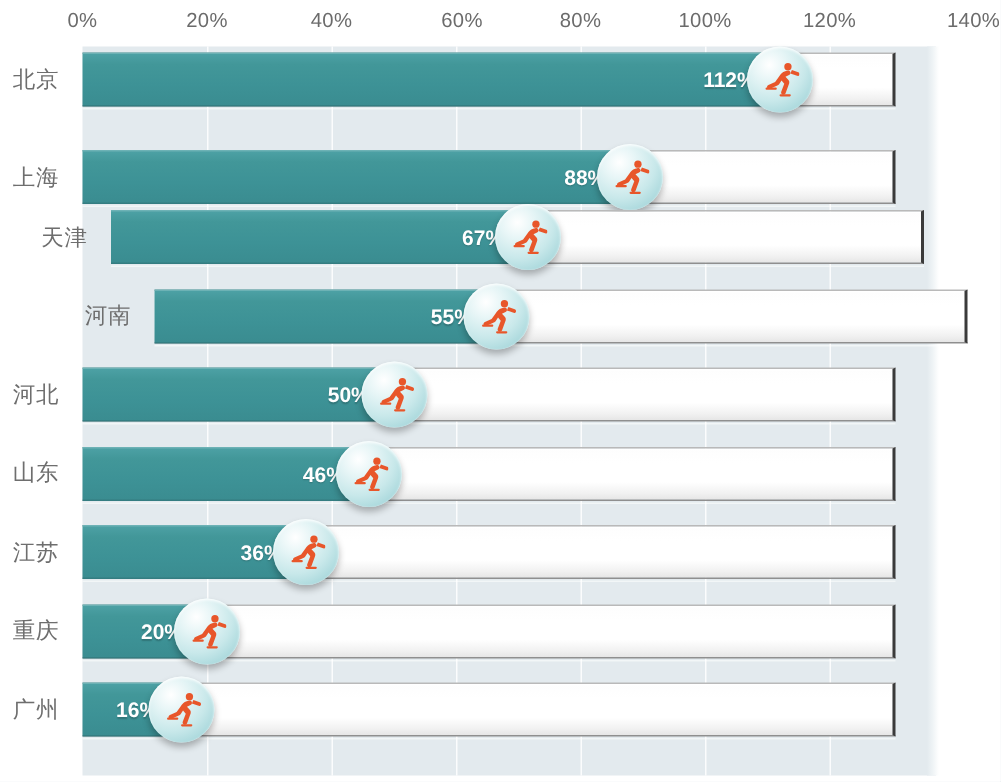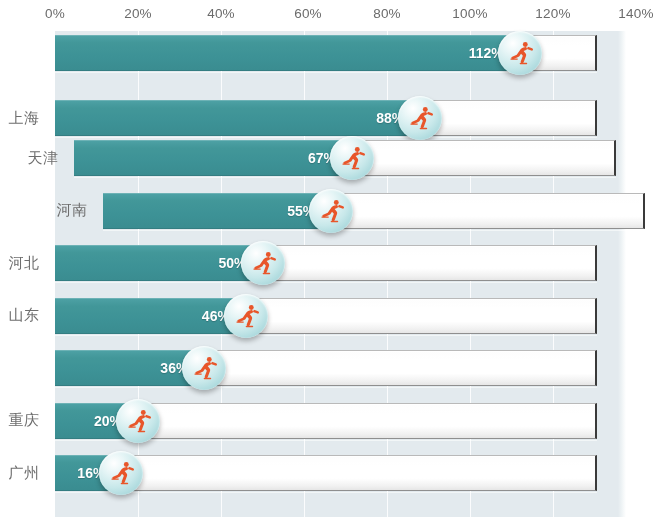--- a/index.html
+++ b/index.html
@@ -173,25 +173,26 @@
     </div>
 
   <div id="axis">
       <div class="axis-tick" style="left: 55px;">0%</div>
       <div class="axis-tick" style="left: 138px;">20%</div>
       <div class="axis-tick" style="left: 221px;">40%</div>
       <div class="axis-tick" style="left: 308px;">60%</div>
       <div class="axis-tick" style="left: 387px;">80%</div>
       <div class="axis-tick" style="left: 470px;">100%</div>
       <div class="axis-tick" style="left: 553px;">120%</div>
-      <div class="axis-tick" style="left: 636px;">140%</div>
+      <div class="axis-tick" style="left: 649px;">140%</div>
     </div>
 
   <div id="rows">
       <div class="row" style="top: 33px;">
+        <div class="row-label">北京</div>
         <div class="track"></div>
         <div class="fill" style="width: 456.8px;"></div>
         <div class="row-sep"></div>
         <div class="value-label" style="left: 507.8px;">112%</div>
         <div class="badge" style="left: 519.8px;">
           <svg width="26" height="26" viewBox="0 0 64 64" aria-hidden="true">
             <g fill="#E8562A">
               <circle cx="45" cy="11" r="6"></circle>
               <path d="M40.5 18.5 C36 20 33 23 30.5 27 L24 36 L13 41 C11 41.8 10.2 43.8 11 45.6 C11.8 47.4 13.9 48.2 15.7 47.3 L28.5 41.4 C29.4 41 30.2 40.3 30.8 39.4 L34.5 33.8 L39 39 L34 52 C33.3 54 34.4 56.2 36.5 56.9 C38.5 57.5 40.7 56.4 41.3 54.3 L47 38.5 C47.6 36.6 47.2 34.5 45.9 33 L41 27.3 L46.8 24.8 C48.8 24 49.7 21.7 48.9 19.7 C48 17.7 45.7 16.8 43.7 17.7 Z"></path>
               <path d="M49 22 L60 26 C61.7 26.6 63.4 25.7 63.9 24 C64.4 22.4 63.5 20.6 61.9 20.1 L51.5 16.6 Z"></path>
@@ -285,20 +286,21 @@
               <circle cx="45" cy="11" r="6"></circle>
               <path d="M40.5 18.5 C36 20 33 23 30.5 27 L24 36 L13 41 C11 41.8 10.2 43.8 11 45.6 C11.8 47.4 13.9 48.2 15.7 47.3 L28.5 41.4 C29.4 41 30.2 40.3 30.8 39.4 L34.5 33.8 L39 39 L34 52 C33.3 54 34.4 56.2 36.5 56.9 C38.5 57.5 40.7 56.4 41.3 54.3 L47 38.5 C47.6 36.6 47.2 34.5 45.9 33 L41 27.3 L46.8 24.8 C48.8 24 49.7 21.7 48.9 19.7 C48 17.7 45.7 16.8 43.7 17.7 Z"></path>
               <path d="M49 22 L60 26 C61.7 26.6 63.4 25.7 63.9 24 C64.4 22.4 63.5 20.6 61.9 20.1 L51.5 16.6 Z"></path>
               <path d="M10 47 L25 47" stroke="#E8562A" stroke-width="3.5" stroke-linecap="round" fill="none"></path>
               <path d="M33 58 L48 58" stroke="#E8562A" stroke-width="3.5" stroke-linecap="round" fill="none"></path>
             </g>
           </svg>
         </div>
       </div>
       <div class="row" style="top: 348px;">
+        <div class="row-label">江苏</div>
         <div class="track"></div>
         <div class="fill" style="width: 141.4px;"></div>
         <div class="row-sep"></div>
         <div class="value-label" style="left: 192.4px;">36%</div>
         <div class="badge" style="left: 204.4px;">
           <svg width="26" height="26" viewBox="0 0 64 64" aria-hidden="true">
             <g fill="#E8562A">
               <circle cx="45" cy="11" r="6"></circle>
               <path d="M40.5 18.5 C36 20 33 23 30.5 27 L24 36 L13 41 C11 41.8 10.2 43.8 11 45.6 C11.8 47.4 13.9 48.2 15.7 47.3 L28.5 41.4 C29.4 41 30.2 40.3 30.8 39.4 L34.5 33.8 L39 39 L34 52 C33.3 54 34.4 56.2 36.5 56.9 C38.5 57.5 40.7 56.4 41.3 54.3 L47 38.5 C47.6 36.6 47.2 34.5 45.9 33 L41 27.3 L46.8 24.8 C48.8 24 49.7 21.7 48.9 19.7 C48 17.7 45.7 16.8 43.7 17.7 Z"></path>
               <path d="M49 22 L60 26 C61.7 26.6 63.4 25.7 63.9 24 C64.4 22.4 63.5 20.6 61.9 20.1 L51.5 16.6 Z"></path>

